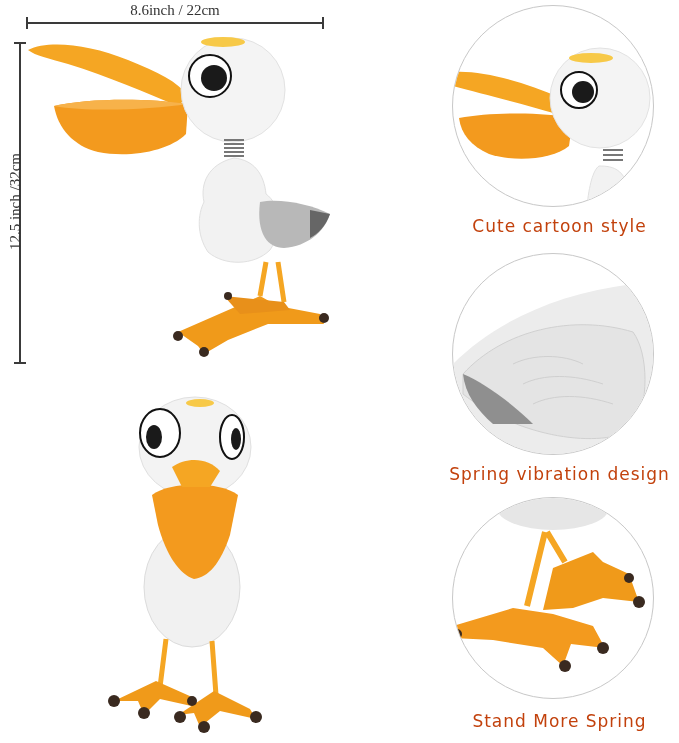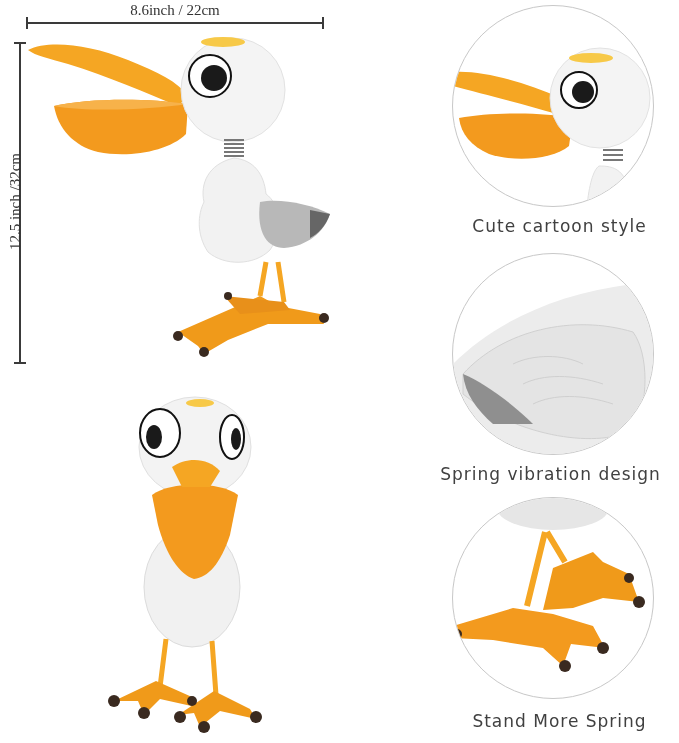--- a/index.html
+++ b/index.html
@@ -5,21 +5,21 @@
     html, body { margin: 0; padding: 0; background: #ffffff; }
     body { width: 679px; height: 743px; position: relative; overflow: hidden; font-family: "DejaVu Sans", sans-serif; }
     .abs { position: absolute; }
     .dim-h-label { left: 60px; top: 2px; width: 230px; text-align: center; font-family: Liberation Serif, serif; font-size: 15px; color: #333; }
     .dim-h-line { left: 26px; top: 22px; width: 297px; height: 2px; background: #3a3a3a; }
     .dim-h-cap { top: 17px; width: 2px; height: 12px; background: #3a3a3a; }
     .dim-v-line { left: 19px; top: 42px; width: 2px; height: 321px; background: #3a3a3a; }
     .dim-v-cap { left: 14px; width: 12px; height: 2px; background: #3a3a3a; }
     .dim-v-label { left: -50px; top: 193px; width: 130px; text-align: center; transform: rotate(-90deg); font-family: "Liberation Serif", serif; font-size: 15px; color: #333; }
     .circle { width: 200px; height: 200px; border-radius: 50%; border: 1px solid #c8c8c8; overflow: hidden; background: #fff; }
-    .caption { width: 239px; text-align: center; font-size: 17px; letter-spacing: 1px; color: #404040; }
+    .caption { width: 239px; text-align: center; font-size: 17px; letter-spacing: 1px; color: #c2410c; }
     svg { display: block; }
   </style>
 </head>
 <body>
 
 <div class="abs dim-h-label">8.6inch / 22cm</div>
 <div class="abs dim-h-line"></div>
 <div class="abs dim-h-cap" style="left:26px"></div>
 <div class="abs dim-h-cap" style="left:322px"></div>
 
@@ -115,21 +115,21 @@
     <path d="M0,110 C40,70 100,40 180,30 L200,40 L200,200 L0,200 Z" fill="#ececec"></path>
     <path d="M10,120 C50,76 120,60 180,78 C196,100 196,150 180,176 C140,196 60,180 10,140 Z" fill="#e4e4e4" stroke="#d0d0d0"></path>
     <path d="M10,120 C30,128 60,150 80,170 L40,170 C24,156 12,140 10,120 Z" fill="#8f8f8f"></path>
     <g stroke="#cfcfcf" fill="none">
       <path d="M60,110 C80,100 110,100 130,110"></path>
         <path d="M70,130 C90,120 120,120 150,130"></path>
         <path d="M80,150 C100,140 130,140 160,150"></path>
     </g>
   </svg>
 </div>
-<div class="abs caption" style="left:431px;top:464px">Spring vibration design</div>
+<div class="abs caption" style="left:440px;top:464px">Spring vibration design</div>
 
 <div class="abs circle" style="left:452px;top:497px">
   <svg width="200" height="200" viewBox="0 0 200 200">
     <ellipse cx="100" cy="10" rx="56" ry="22" fill="#e6e6e6"></ellipse>
     <path d="M92,34 L74,108 M94,34 L112,64" stroke="#f5a623" stroke-width="6" fill="none"></path>
     <path d="M100,70 L140,54 L150,64 L176,76 L186,104 L150,100 L120,110 L90,112 Z" fill="#f09a1a"></path>
     <path d="M0,128 L60,110 L100,116 L140,128 L152,150 L118,146 L110,168 L90,150 L40,142 L0,140 Z" fill="#f39a1e"></path>
     <circle cx="186" cy="104" r="6" fill="#3a2a20"></circle>
       <circle cx="176" cy="80" r="5" fill="#3a2a20"></circle>
     <circle cx="150" cy="150" r="6" fill="#3a2a20"></circle>

